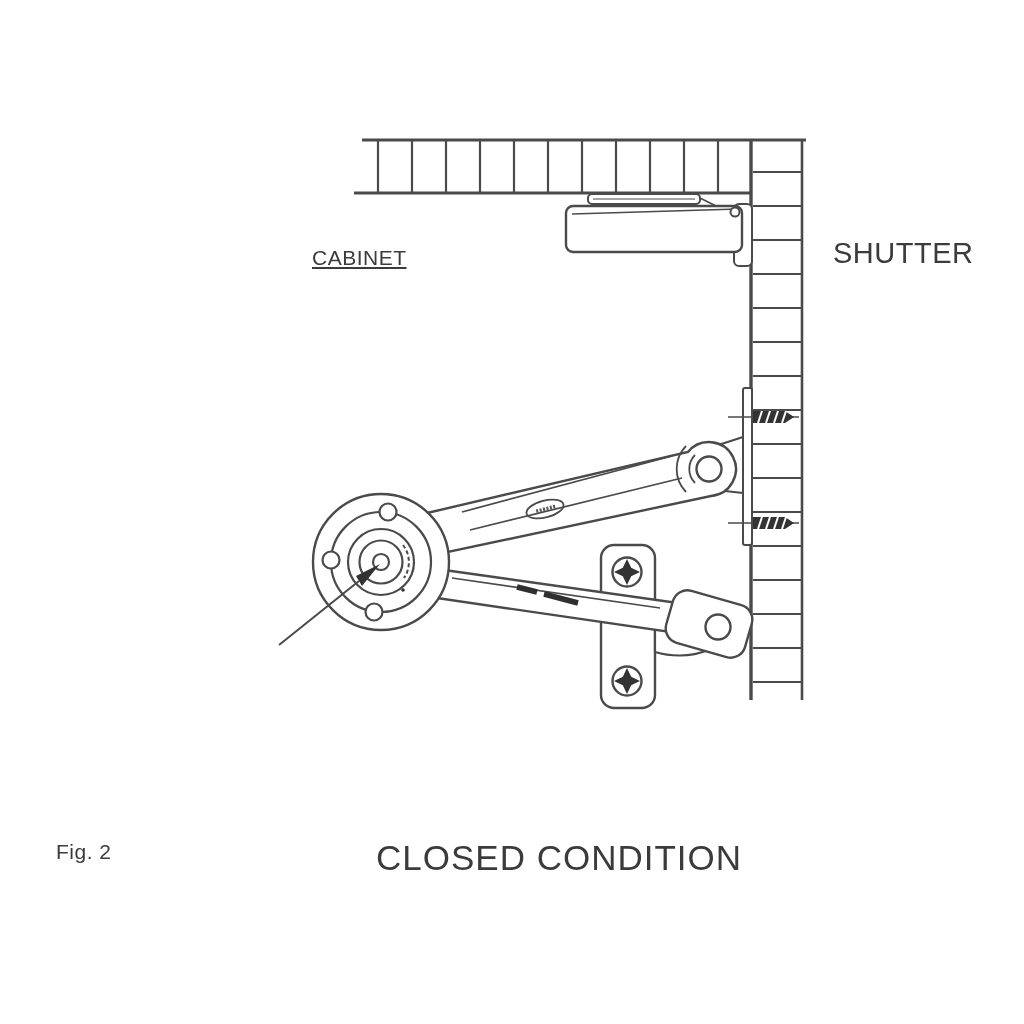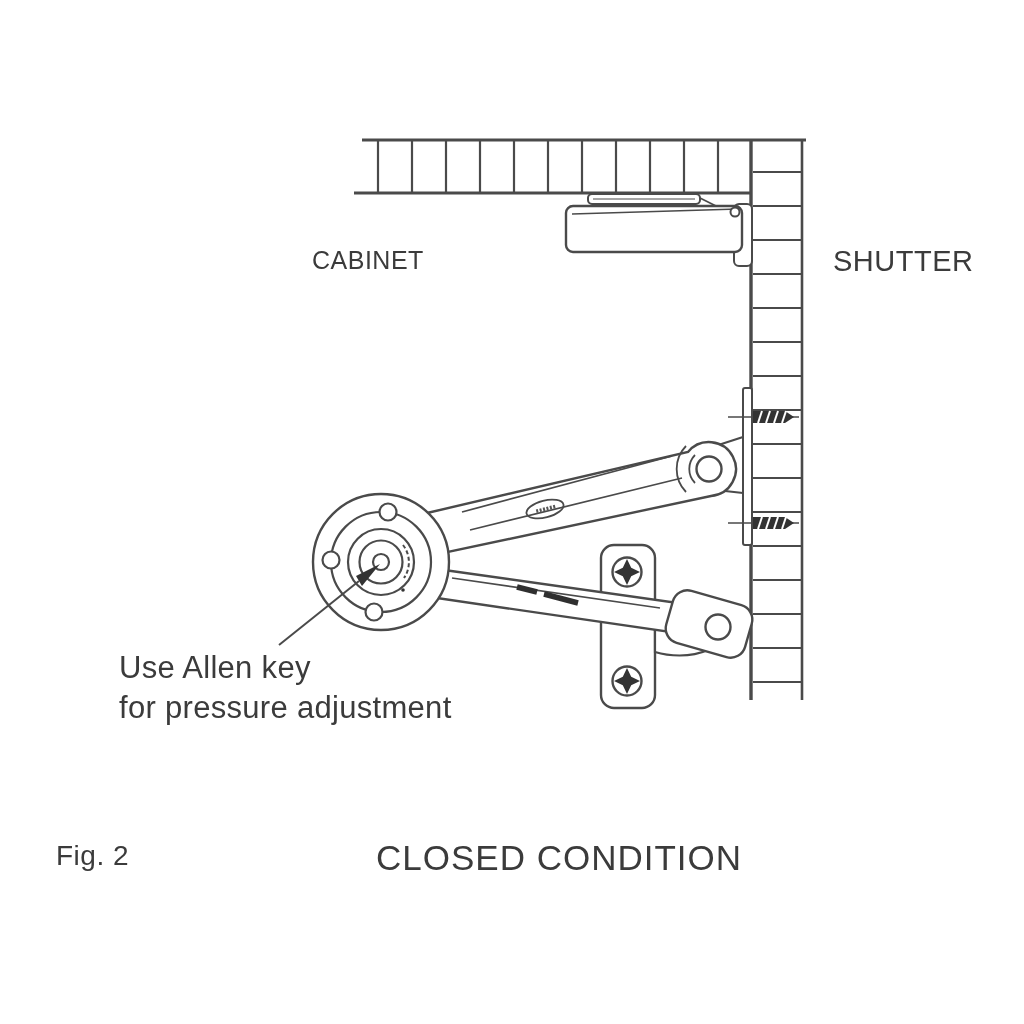--- a/index.html
+++ b/index.html
@@ -15,24 +15,24 @@
     font-family:"Liberation Sans",sans-serif;color:var(--text-color);
   }
   .page svg{position:absolute;left:0;top:0;}
   .ln{stroke:var(--line-color);fill:none;}
   .wf{stroke:var(--line-color);fill:#ffffff;}
   .dk{fill:var(--dark-color);stroke:none;}
   .lbl{
     position:absolute;z-index:5;color:var(--text-color);
     white-space:nowrap;letter-spacing:.5px;
   }
-  .lbl-cabinet{left:312px;top:246px;font-size:25px;}
-  .lbl-shutter{left:833px;top:237px;font-size:29px;margin-top:8px;}
+  .lbl-cabinet{left:312px;top:246px;font-size:21px;text-decoration:underline;}
+  .lbl-shutter{left:833px;top:237px;font-size:29px;}
   .lbl-annot{left:119px;top:648px;font-size:31px;line-height:40px;letter-spacing:.3px;}
-  .lbl-fig{left:56px;top:840px;font-size:28px;}
+  .lbl-fig{left:56px;top:840px;font-size:21px;}
   .lbl-cond{left:376px;top:838px;font-size:35px;letter-spacing:1px;}
 </style>
 </head>
 <body>
 
 <div class="page">
 
   <svg width="1024" height="1024" viewBox="0 0 1024 1024">
 
     <g>
@@ -161,20 +161,16 @@
       <polygon class="dk" points="753,517 785,517 794,523 785,529 753,529"></polygon>
       <line x1="758" y1="529" x2="762" y2="517" stroke="#ffffff" stroke-width="2"></line>
       <line x1="766" y1="529" x2="770" y2="517" stroke="#ffffff" stroke-width="2"></line>
       <line x1="774" y1="529" x2="778" y2="517" stroke="#ffffff" stroke-width="2"></line>
       <line x1="782" y1="529" x2="786" y2="517" stroke="#ffffff" stroke-width="2"></line>
     </g>
   </svg>
 
   <div class="lbl lbl-cabinet">CABINET</div>
   <div class="lbl lbl-shutter">SHUTTER</div>
-  <div class="lbl lbl-annot">
-    <div>Use Allen key</div>
-    <div>for pressure adjustment</div>
-  </div>
   <div class="lbl lbl-fig">Fig. 2</div>
   <div class="lbl lbl-cond">CLOSED CONDITION</div>
 
 </div>
 
 </body></html>

